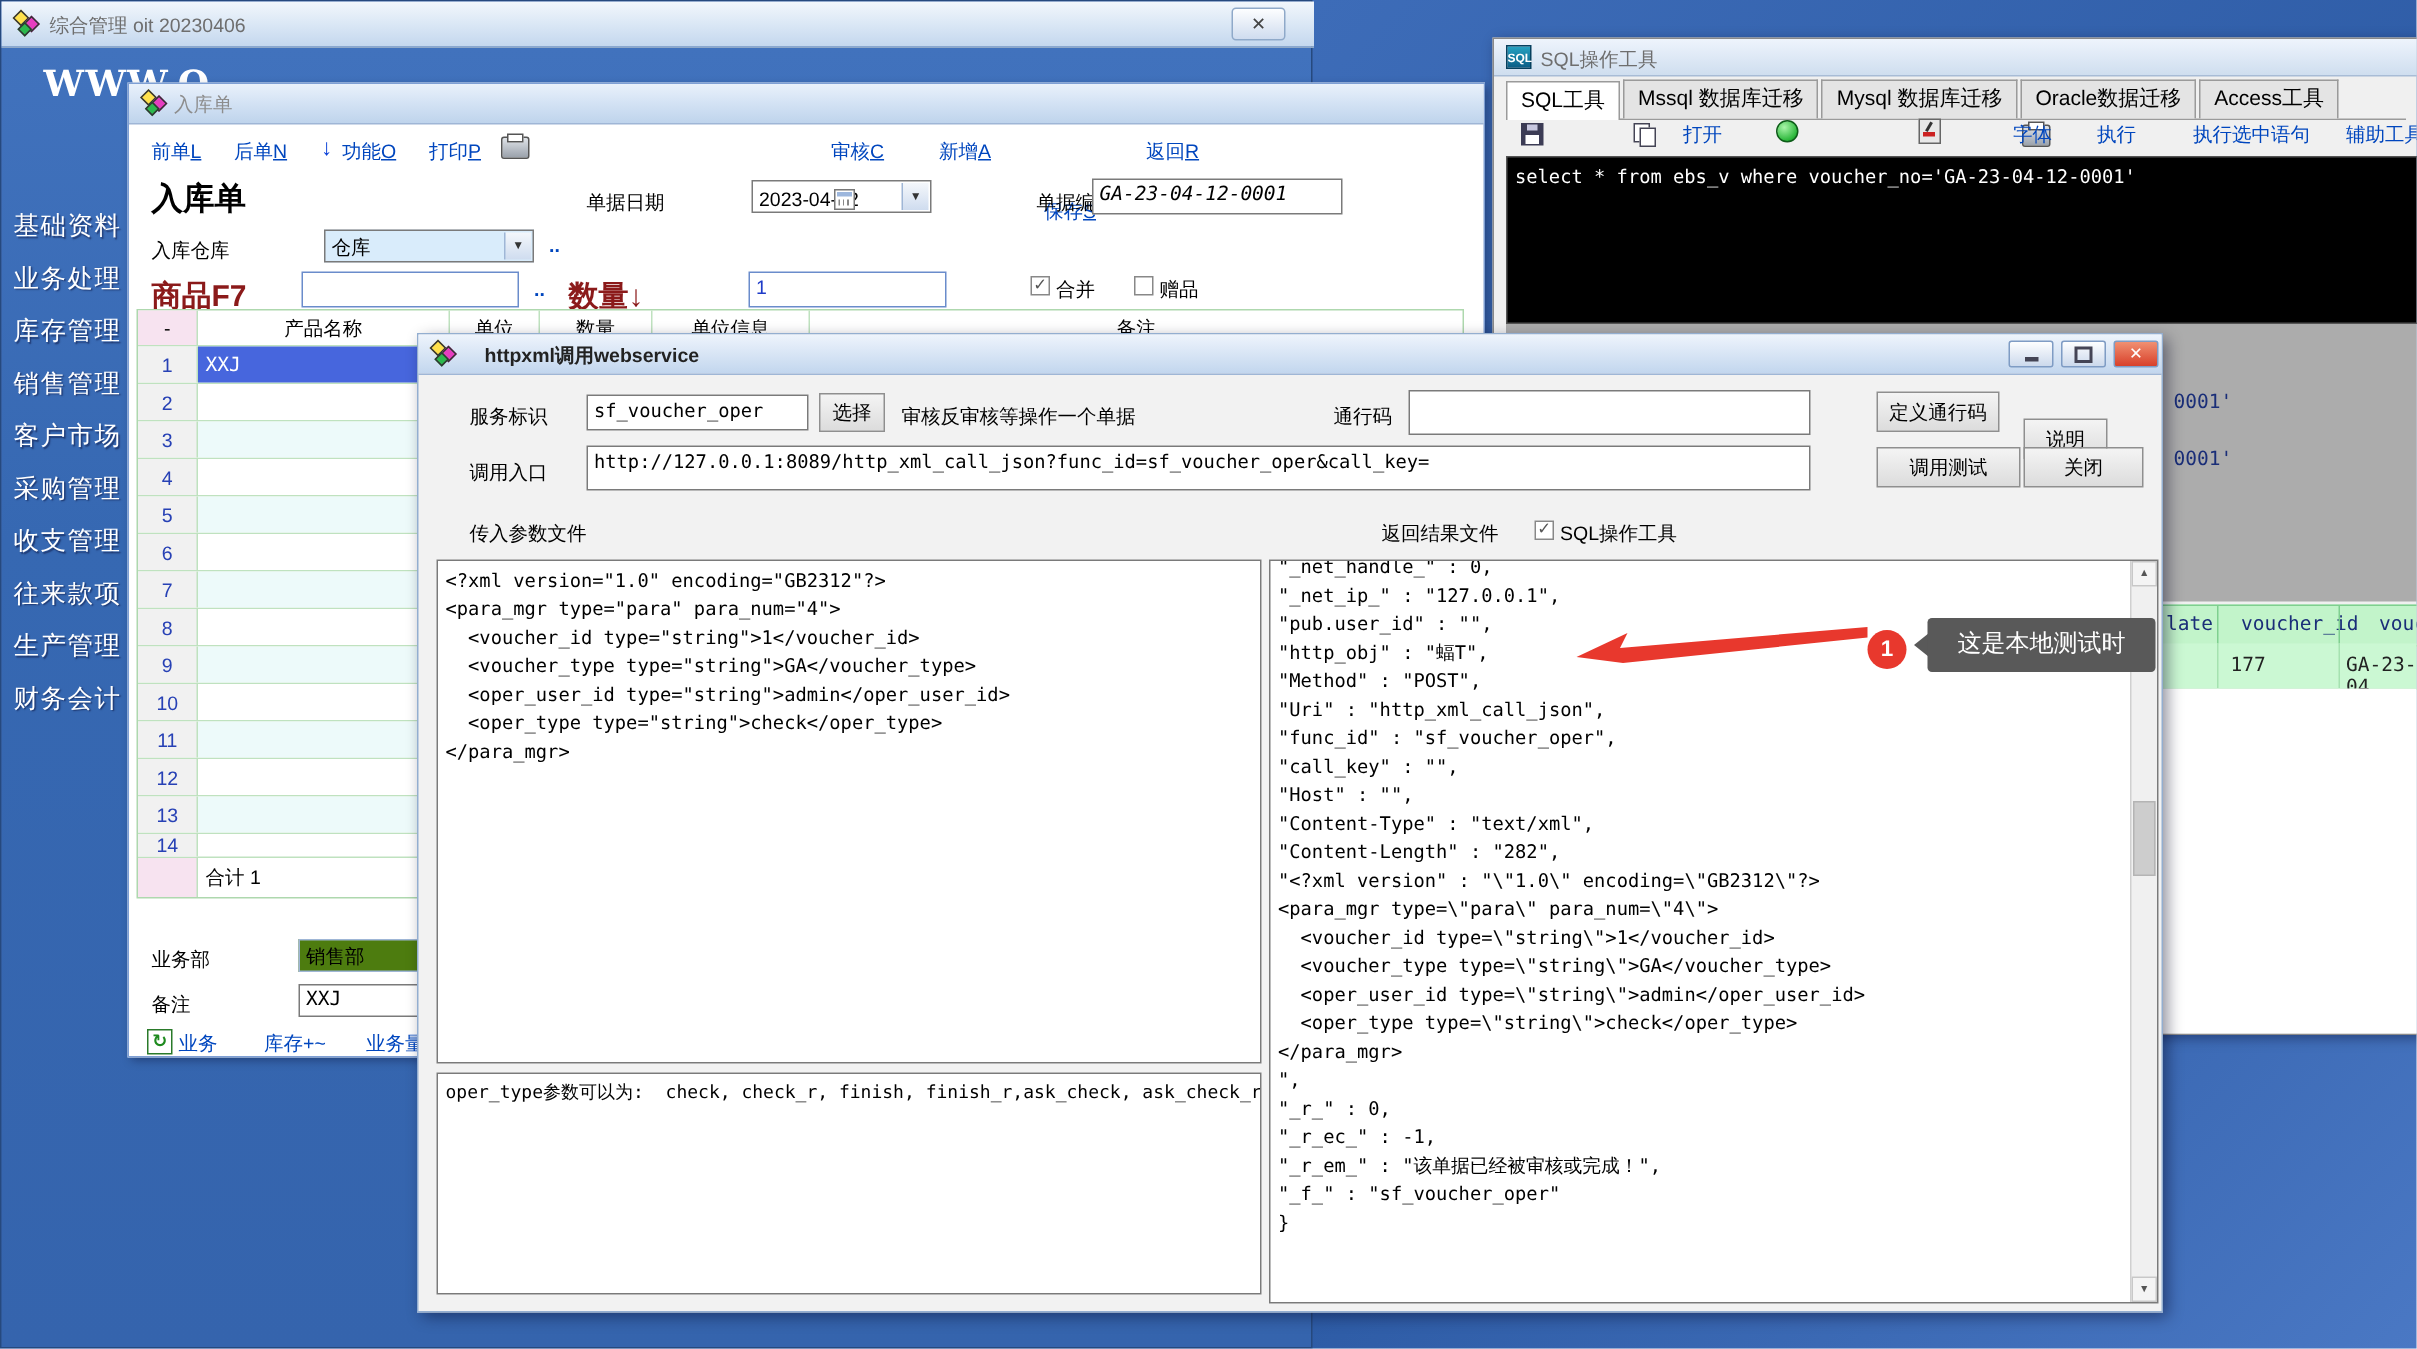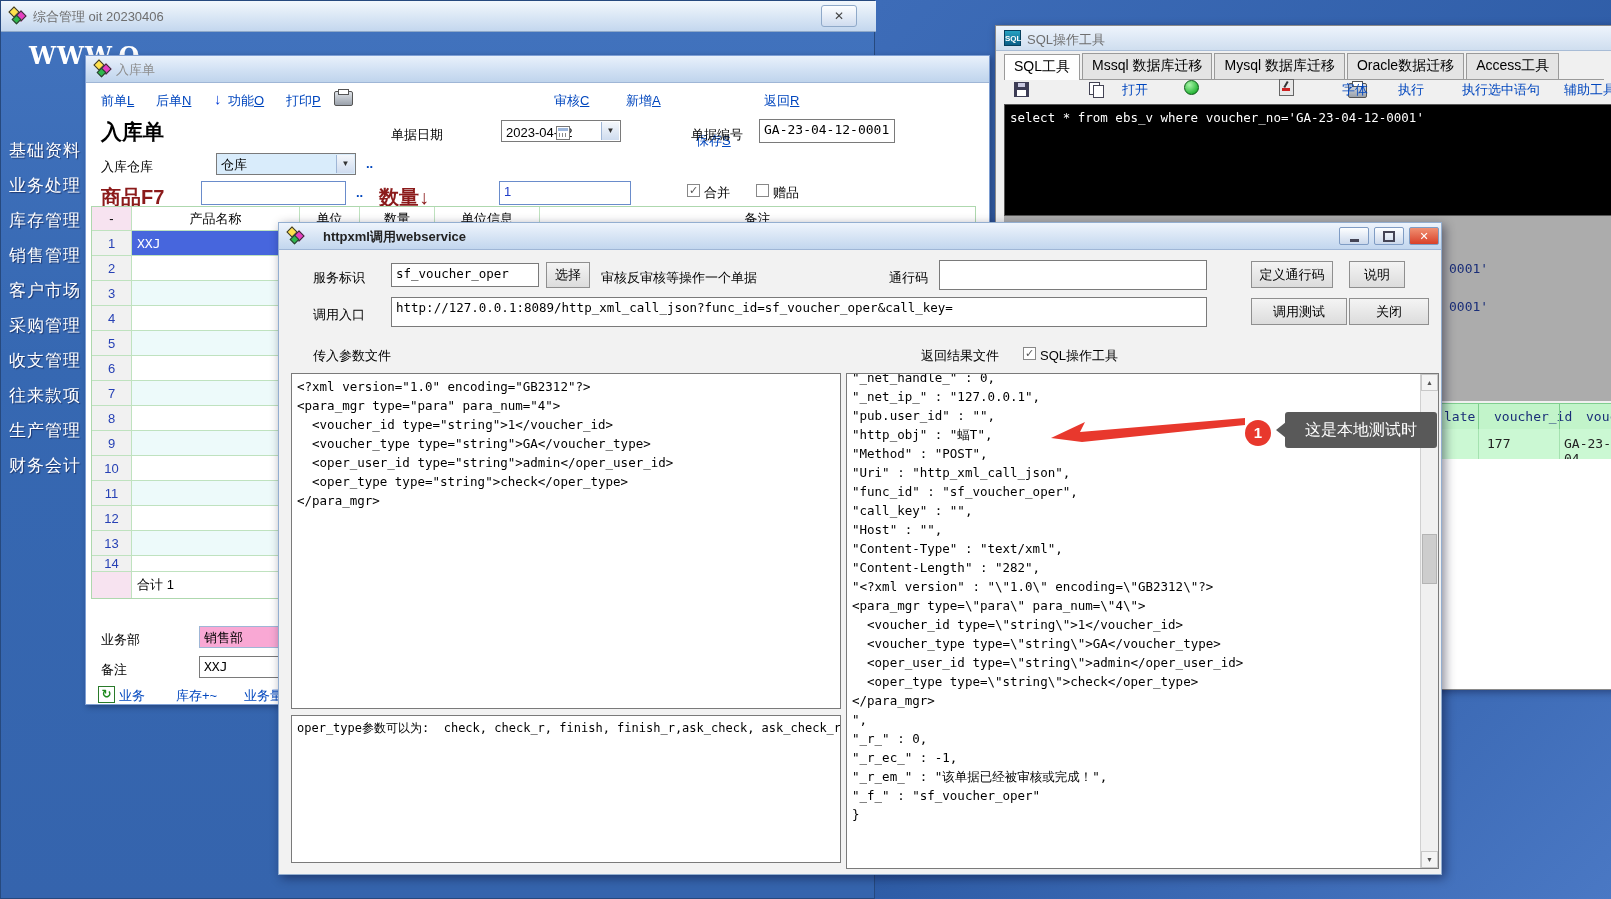--- a/index.html
+++ b/index.html
@@ -163,21 +163,21 @@
 
   
   <div class="a" style="left:15px;top:62px;font-size:21px;font-weight:bold;">入库单</div>
   <span class="a lbl" style="left:305px;top:70px;">单据日期</span>
   <div class="a ipt" style="left:415px;top:64px;width:120px;height:22px;border-color:#7a7a7a;">
     <span>2023-04-12</span>
     <span class="a icon-cal" style="right:20px;top:3px;"></span>
     <span class="combo-btn">▼</span>
   </div>
   <span class="a lbl" style="left:605px;top:70px;">单据编号</span>
-  <div class="a ipt mono" style="left:673px;top:63px;width:136px;height:24px;border-color:#7a7a7a;">GA-23-04-12-0001</div>
+  <div class="a ipt mono" style="left:642px;top:63px;width:167px;height:24px;border-color:#7a7a7a;font-style:italic;">GA-23-04-12-0001</div>
 
   <span class="a lbl" style="left:15px;top:102px;">入库仓库</span>
   <div class="a ipt" style="left:130px;top:97px;width:140px;height:22px;background:#d9ecfb;border-color:#7a7a7a;">
     <span>仓库</span>
     <span class="combo-btn">▼</span>
   </div>
   <span class="a tb-link" style="left:280px;top:100px;font-weight:bold;">..</span>
 
   <span class="a red-lbl" style="left:15px;top:128px;">商品F7</span>
   <div class="a ipt" style="left:115px;top:125px;width:145px;height:24px;"></div>
@@ -271,21 +271,21 @@
       </div>
     <div class="g-row" style="height:26px;line-height:26px;border-bottom:none;">
       <div class="g-cell" style="width:40px;background:#f7e3f0;"></div>
       <div class="g-cell g-prod"><span>合计</span> <span>1</span></div>
       <div class="g-cell" style="flex:1;border-right:none;"></div>
     </div>
   </div>
 
   
   <span class="a lbl" style="left:15px;top:575px;">业务部</span>
-  <div class="a ipt" style="left:113px;top:570px;width:150px;height:22px;background:#f9a8d4;border-color:#9fb6d6;">销售部</div>
+  <div class="a ipt" style="left:113px;top:570px;width:150px;height:22px;background:#4d7c0f;border-color:#9fb6d6;">销售部</div>
   <span class="a lbl" style="left:15px;top:605px;">备注</span>
   <div class="a ipt mono" style="left:113px;top:600px;width:150px;height:22px;border-color:#7a7a7a;">XXJ</div>
   <span class="a" style="left:12px;top:630px;width:15px;height:15px;border:1px solid #2a7a2a;color:#1e8a1e;font-weight:bold;font-size:12px;line-height:14px;text-align:center;">↻</span>
   <span class="a tb-link" style="left:33px;top:631px;">业务</span>
   <span class="a tb-link" style="left:90px;top:631px;">库存+~</span>
   <span class="a tb-link" style="left:158px;top:631px;">业务量</span>
 </div>
 
 <div class="a sql-win">
   <div class="a sql-titlebar">
@@ -338,21 +338,21 @@
     <span class="a dlg-btn dlg-btn-close" style="left:1130px;top:4px;">✕</span>
   </div>
 
   <span class="a lbl" style="left:34px;top:46px;">服务标识</span>
   <div class="a field mono" style="left:112px;top:40px;width:148px;height:24px;">sf_voucher_oper</div>
   <div class="a btn" style="left:267px;top:39px;width:44px;height:26px;line-height:24px;">选择</div>
   <span class="a lbl" style="left:322px;top:46px;">审核反审核等操作一个单据</span>
   <span class="a lbl" style="left:610px;top:46px;">通行码</span>
   <div class="a field" style="left:660px;top:37px;width:268px;height:30px;"></div>
   <div class="a btn" style="left:972px;top:38px;width:82px;height:27px;line-height:25px;">定义通行码</div>
-  <div class="a btn" style="left:1070px;top:38px;width:56px;height:27px;line-height:25px;">说明</div>
+  <div class="a btn" style="left:1070px;top:56px;width:56px;height:27px;line-height:25px;">说明</div>
 
   <span class="a lbl" style="left:34px;top:83px;">调用入口</span>
   <div class="a field mono" style="left:112px;top:74px;width:816px;height:30px;">http://127.0.0.1:8089/http_xml_call_json?func_id=sf_voucher_oper&amp;call_key=</div>
   <div class="a btn" style="left:972px;top:75px;width:96px;height:27px;line-height:25px;">调用测试</div>
   <div class="a btn" style="left:1070px;top:75px;width:80px;height:27px;line-height:25px;">关闭</div>
 
   <span class="a lbl" style="left:34px;top:124px;">传入参数文件</span>
   <span class="a lbl" style="left:642px;top:124px;">返回结果文件</span>
   <span class="a cb" style="left:744px;top:124px;">✓</span>
   <span class="a lbl" style="left:761px;top:124px;">SQL操作工具</span>

